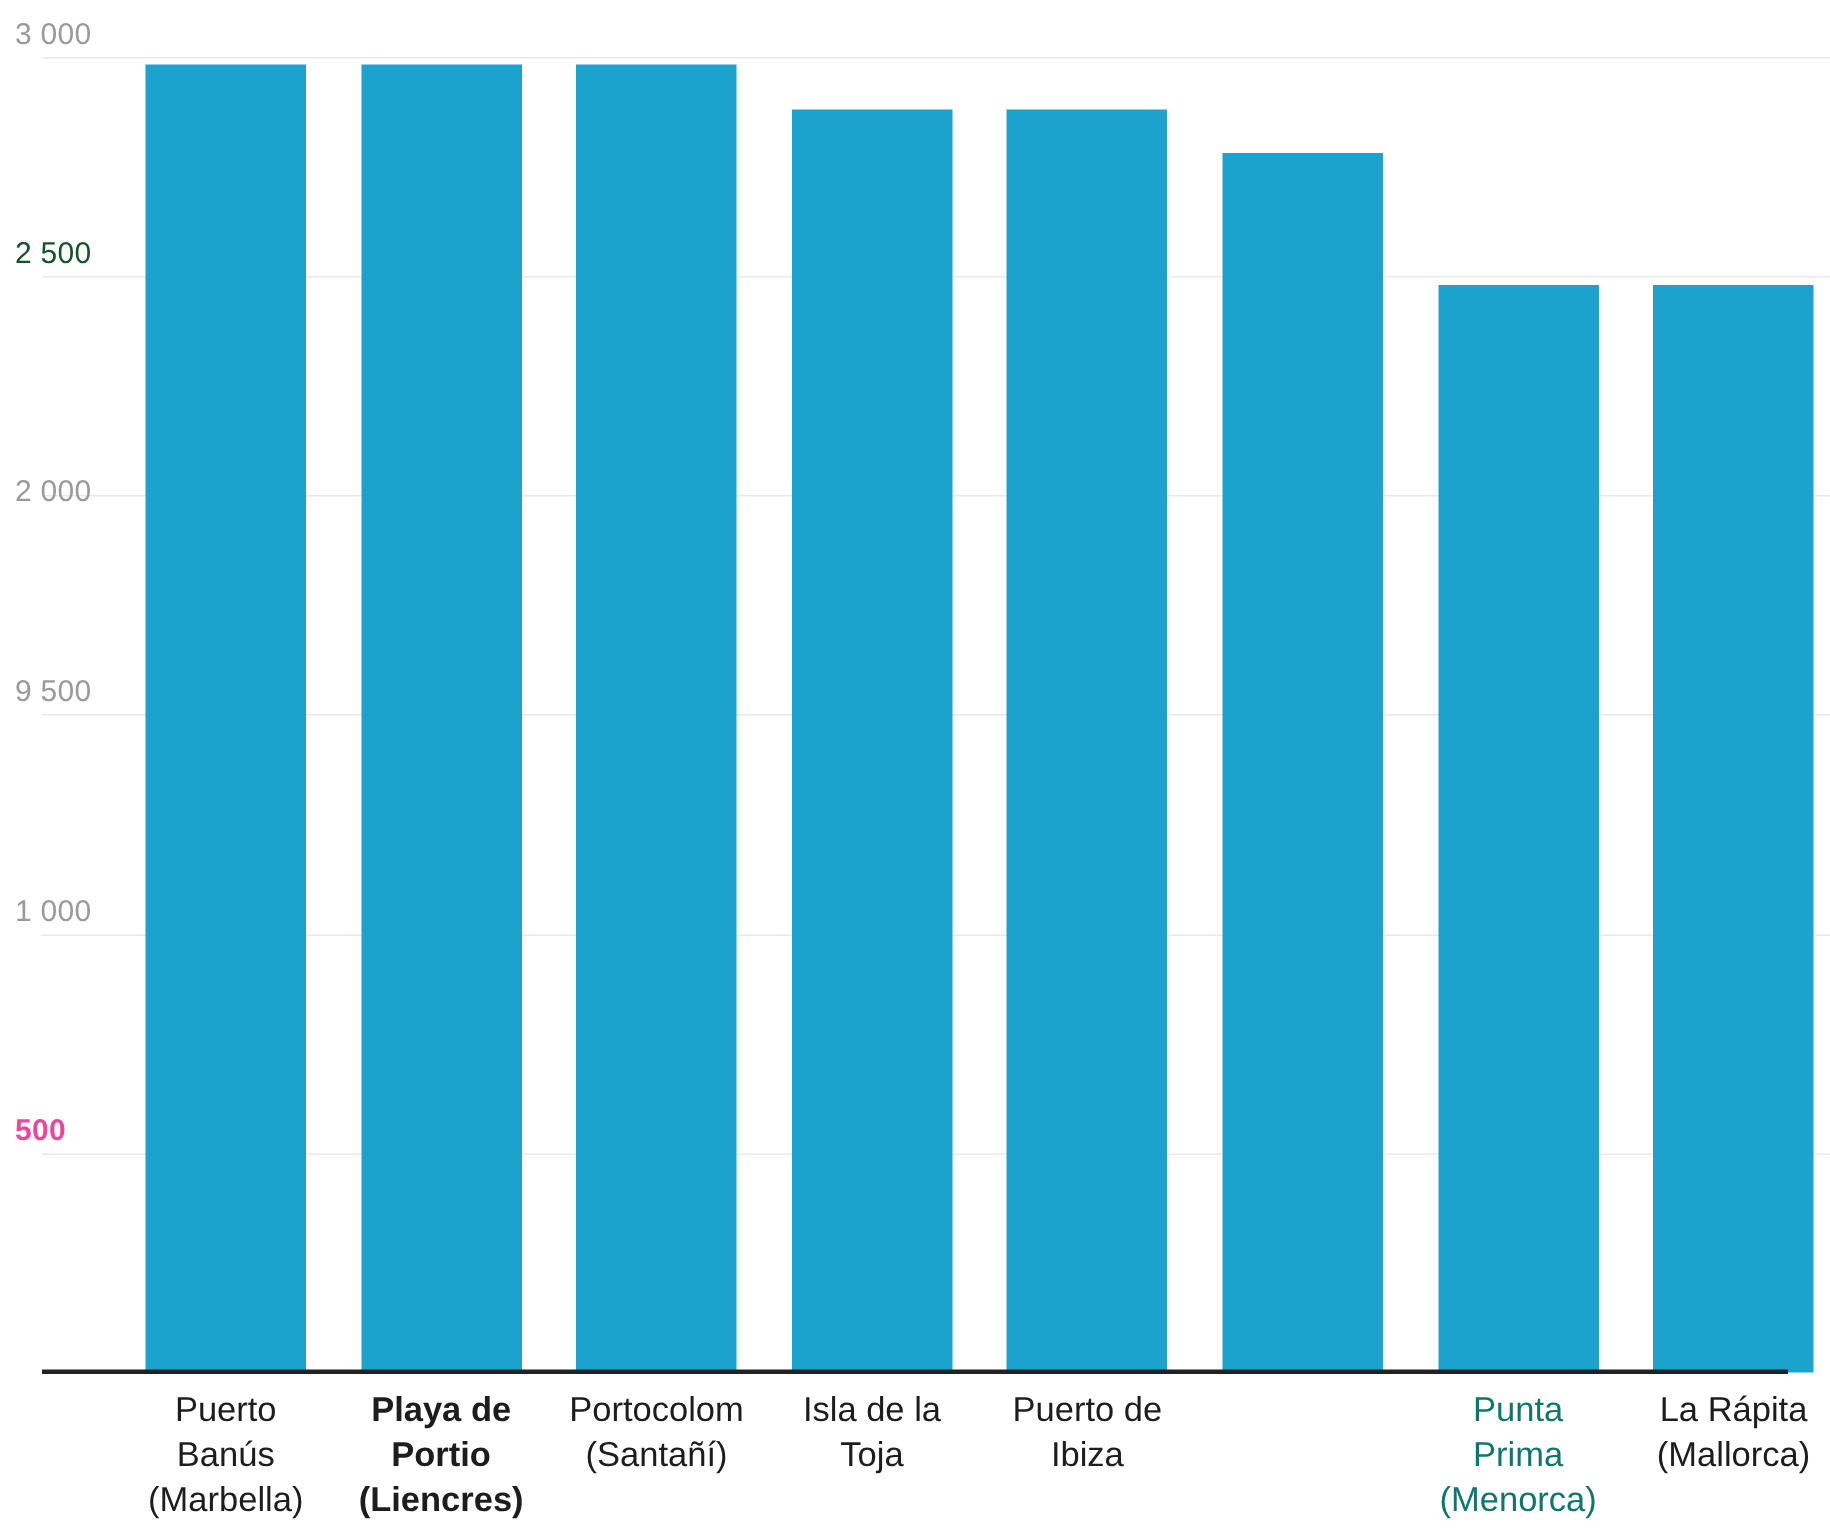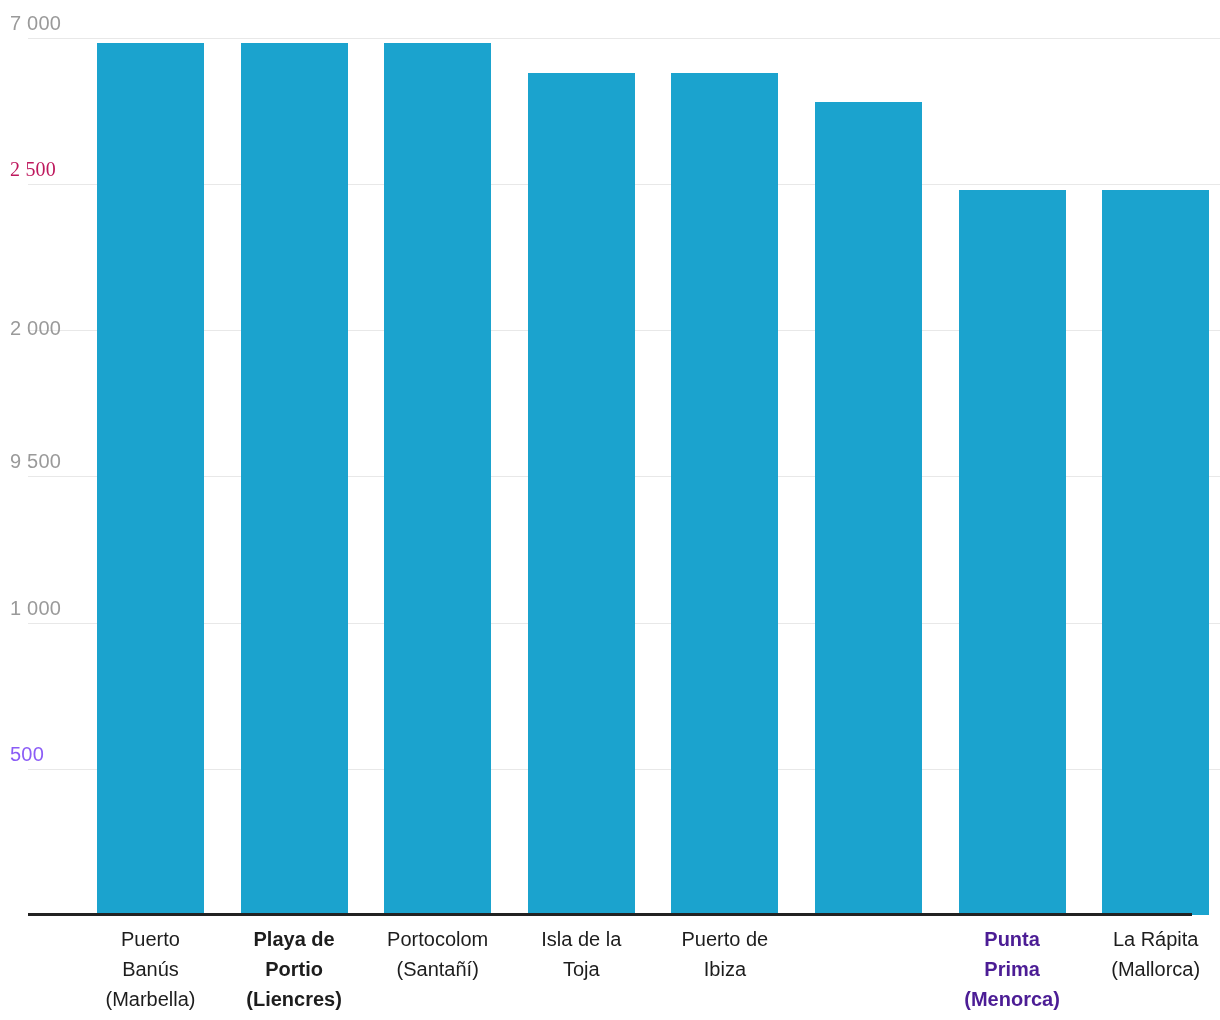--- a/index.html
+++ b/index.html
@@ -76,21 +76,21 @@
     position: absolute;
     left: 0;
     top: 924px;
     width: 1220px;
     height: 96px;
   }
 
   .x-label {
     position: absolute;
     top: 0;
-    font-size: 20px;
+    font-size: 23px;
     color: #1d1d1d;
     text-align: center;
     line-height: 30px;
     white-space: pre-line;
   }
 </style>
 </head>
 <body>
 
 <div id="chart-root">
@@ -98,26 +98,26 @@
   <div class="plot-area">
     <div id="gridlines">
         <div class="gridline" style="top: 768.75px; background: rgb(232, 232, 232);"></div>
         <div class="gridline" style="top: 622.5px; background: rgb(232, 232, 232);"></div>
         <div class="gridline" style="top: 476.25px; background: rgb(232, 232, 232);"></div>
         <div class="gridline" style="top: 330px; background: rgb(232, 232, 232);"></div>
         <div class="gridline" style="top: 183.75px; background: rgb(232, 232, 232);"></div>
         <div class="gridline" style="top: 37.5px; background: rgb(232, 232, 232);"></div>
       </div>
     <div id="yticks">
-        <div class="y-tick-label" style="top: 743.75px; color: #8b5cf6;">500</div>
+        <div class="y-tick-label" style="top: 743.75px; color: #ec4899; font-weight: bold;">500</div>
         <div class="y-tick-label" style="top: 597.5px; color: rgb(154, 154, 154);">1 000</div>
         <div class="y-tick-label" style="top: 451.25px; color: rgb(154, 154, 154);">9 500</div>
         <div class="y-tick-label" style="top: 318px; color: rgb(154, 154, 154);">2 000</div>
-        <div class="y-tick-label" style="top: 158.75px; color: #be185d; font-family: Liberation Serif, serif;">2 500</div>
-        <div class="y-tick-label" style="top: 12.5px; color: rgb(154, 154, 154);">7 000</div>
+        <div class="y-tick-label" style="top: 158.75px; color: #14532d;">2 500</div>
+        <div class="y-tick-label" style="top: 12.5px; color: rgb(154, 154, 154);">3 000</div>
       </div>
     <div class="bars-layer" id="bars">
         <div class="bar" title="Puerto Banús (Marbella): 2980" style="left: 97px; width: 107px; height: 871.65px; background: rgb(27, 163, 206);"></div>
         <div class="bar" title="Playa de Portio (Liencres): 2980" style="left: 240.6px; width: 107px; height: 871.65px; background: rgb(27, 163, 206);"></div>
         <div class="bar" title="Portocolom (Santañí): 2980" style="left: 384.2px; width: 107px; height: 871.65px; background: rgb(27, 163, 206);"></div>
         <div class="bar" title="Isla de la Toja: 2880" style="left: 527.8px; width: 107px; height: 842.4px; background: rgb(27, 163, 206);"></div>
         <div class="bar" title="Puerto de Ibiza: 2880" style="left: 671.4px; width: 107px; height: 842.4px; background: rgb(27, 163, 206);"></div>
         <div class="bar" title="Llenaire (Pollensa): 2780" style="left: 815px; width: 107px; height: 813.15px; background: rgb(27, 163, 206);"></div>
         <div class="bar" title="Punta Prima (Menorca): 2480" style="left: 958.6px; width: 107px; height: 725.4px; background: rgb(27, 163, 206);"></div>
         <div class="bar" title="La Rápita (Mallorca): 2480" style="left: 1102.2px; width: 107px; height: 725.4px; background: rgb(27, 163, 206);"></div>
@@ -132,20 +132,20 @@
 (Marbella)</div>
       <div class="x-label" style="left: 199.1px; width: 190px; color: rgb(29, 29, 29); font-weight: bold;">Playa de
 Portio
 (Liencres)</div>
       <div class="x-label" style="left: 342.7px; width: 190px; color: rgb(29, 29, 29);">Portocolom
 (Santañí)</div>
       <div class="x-label" style="left: 486.3px; width: 190px; color: rgb(29, 29, 29);">Isla de la
 Toja</div>
       <div class="x-label" style="left: 629.9px; width: 190px; color: rgb(29, 29, 29);">Puerto de
 Ibiza</div>
-      <div class="x-label" style="left: 917.1px; width: 190px; color: #4c1d95; font-weight: bold;">Punta
+      <div class="x-label" style="left: 917.1px; width: 190px; color: #0f766e;">Punta
 Prima
 (Menorca)</div>
       <div class="x-label" style="left: 1060.7px; width: 190px; color: rgb(29, 29, 29);">La Rápita
 (Mallorca)</div>
     </div>
 
 </div>
 
 </body></html>

